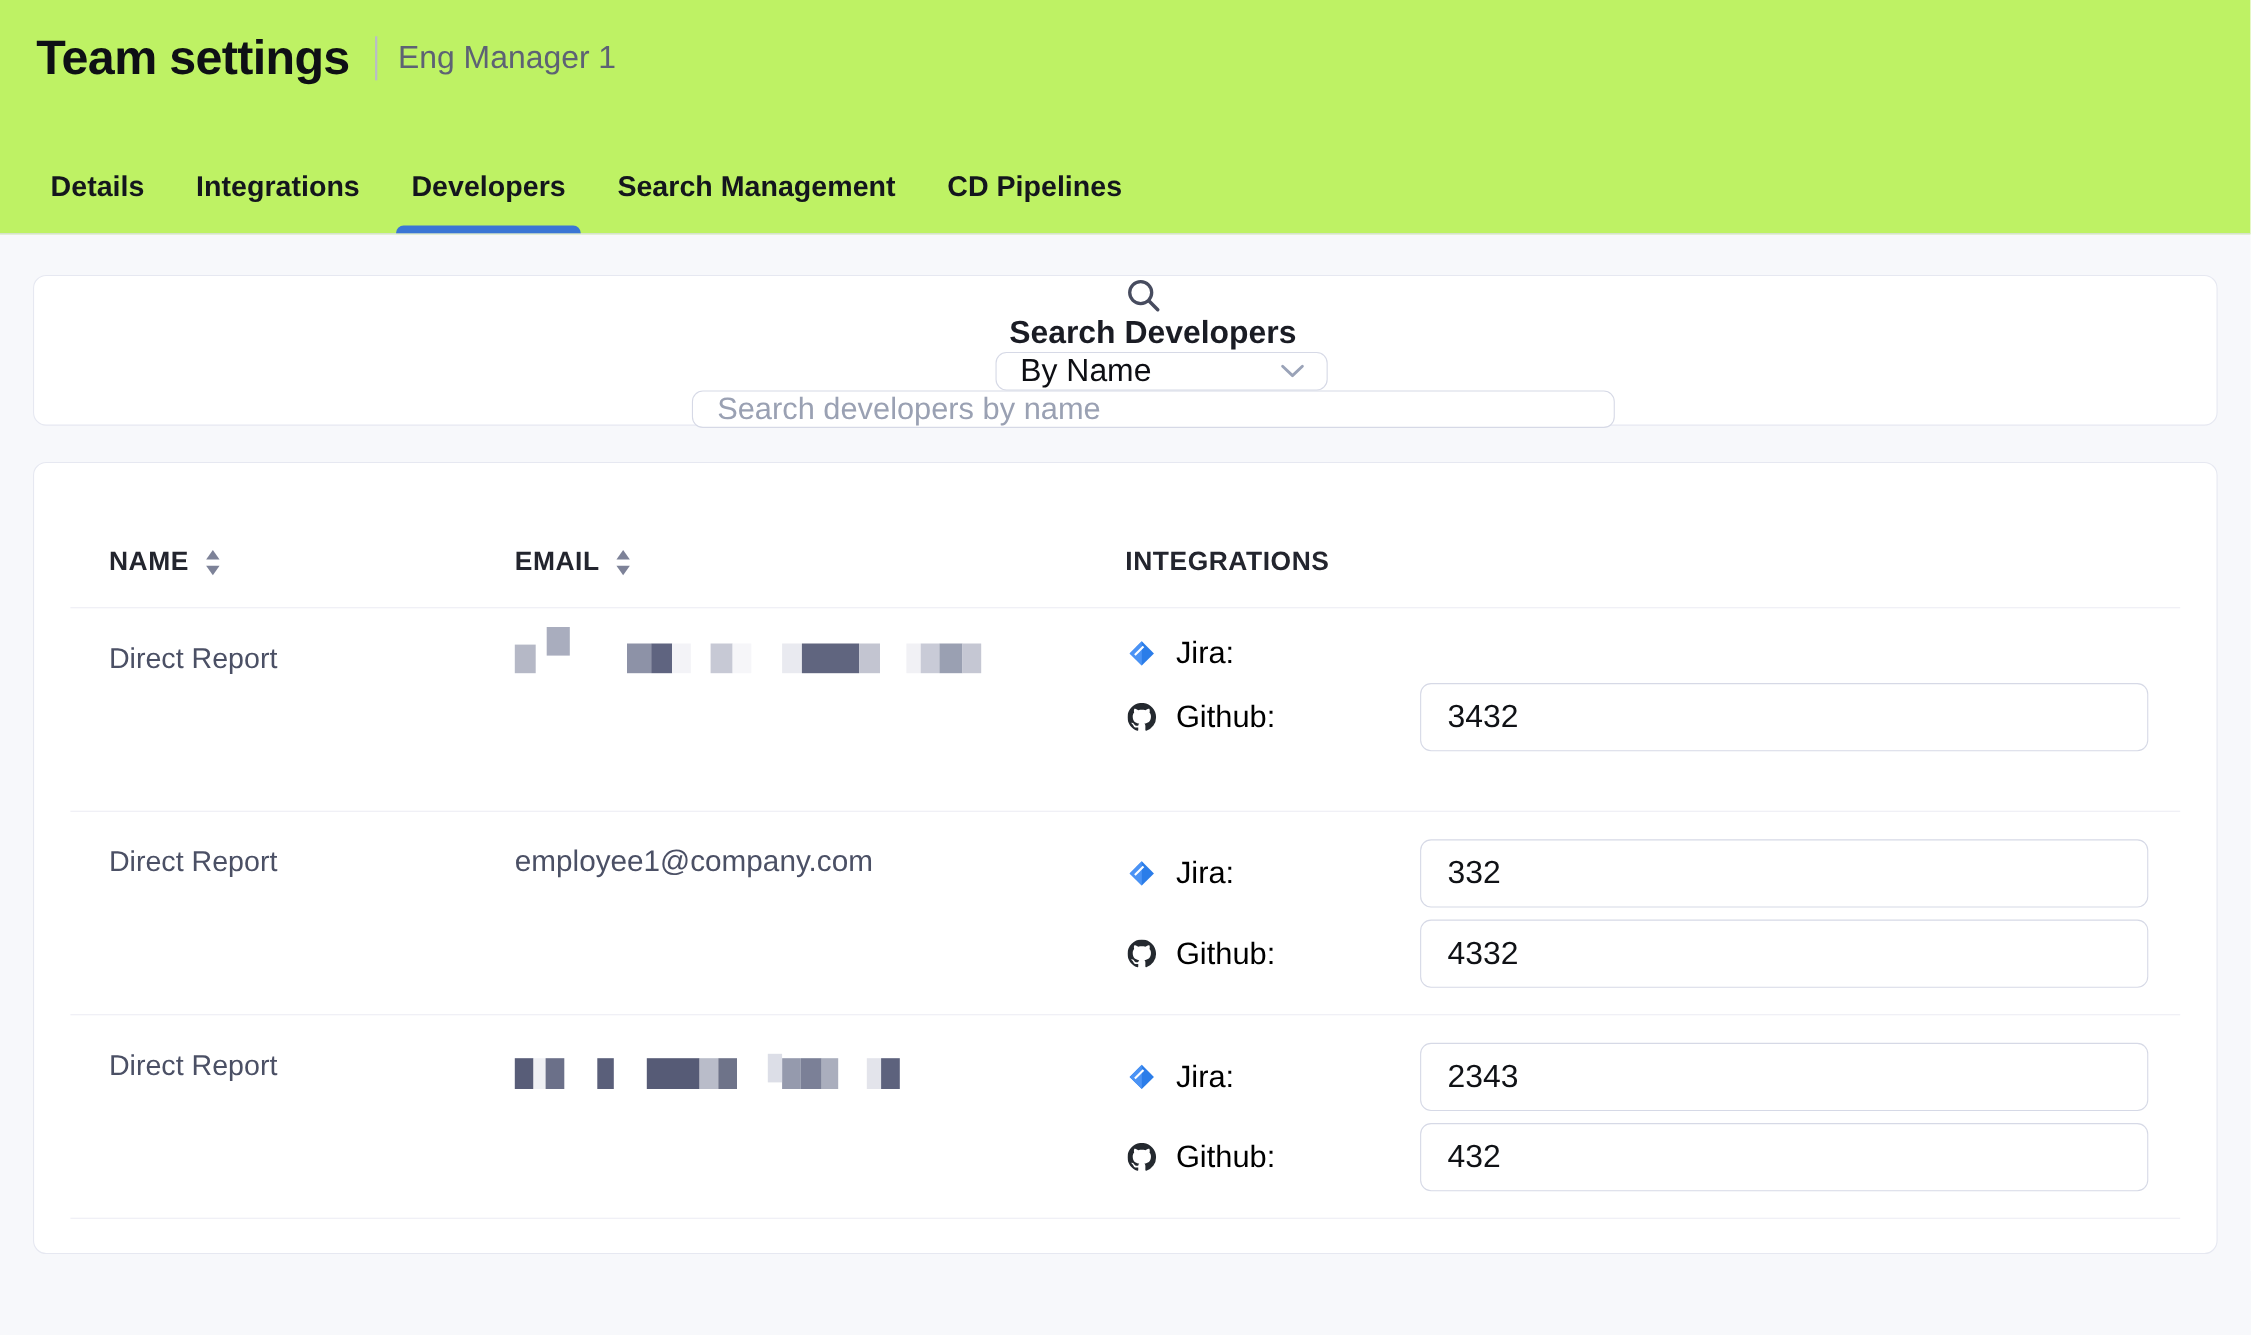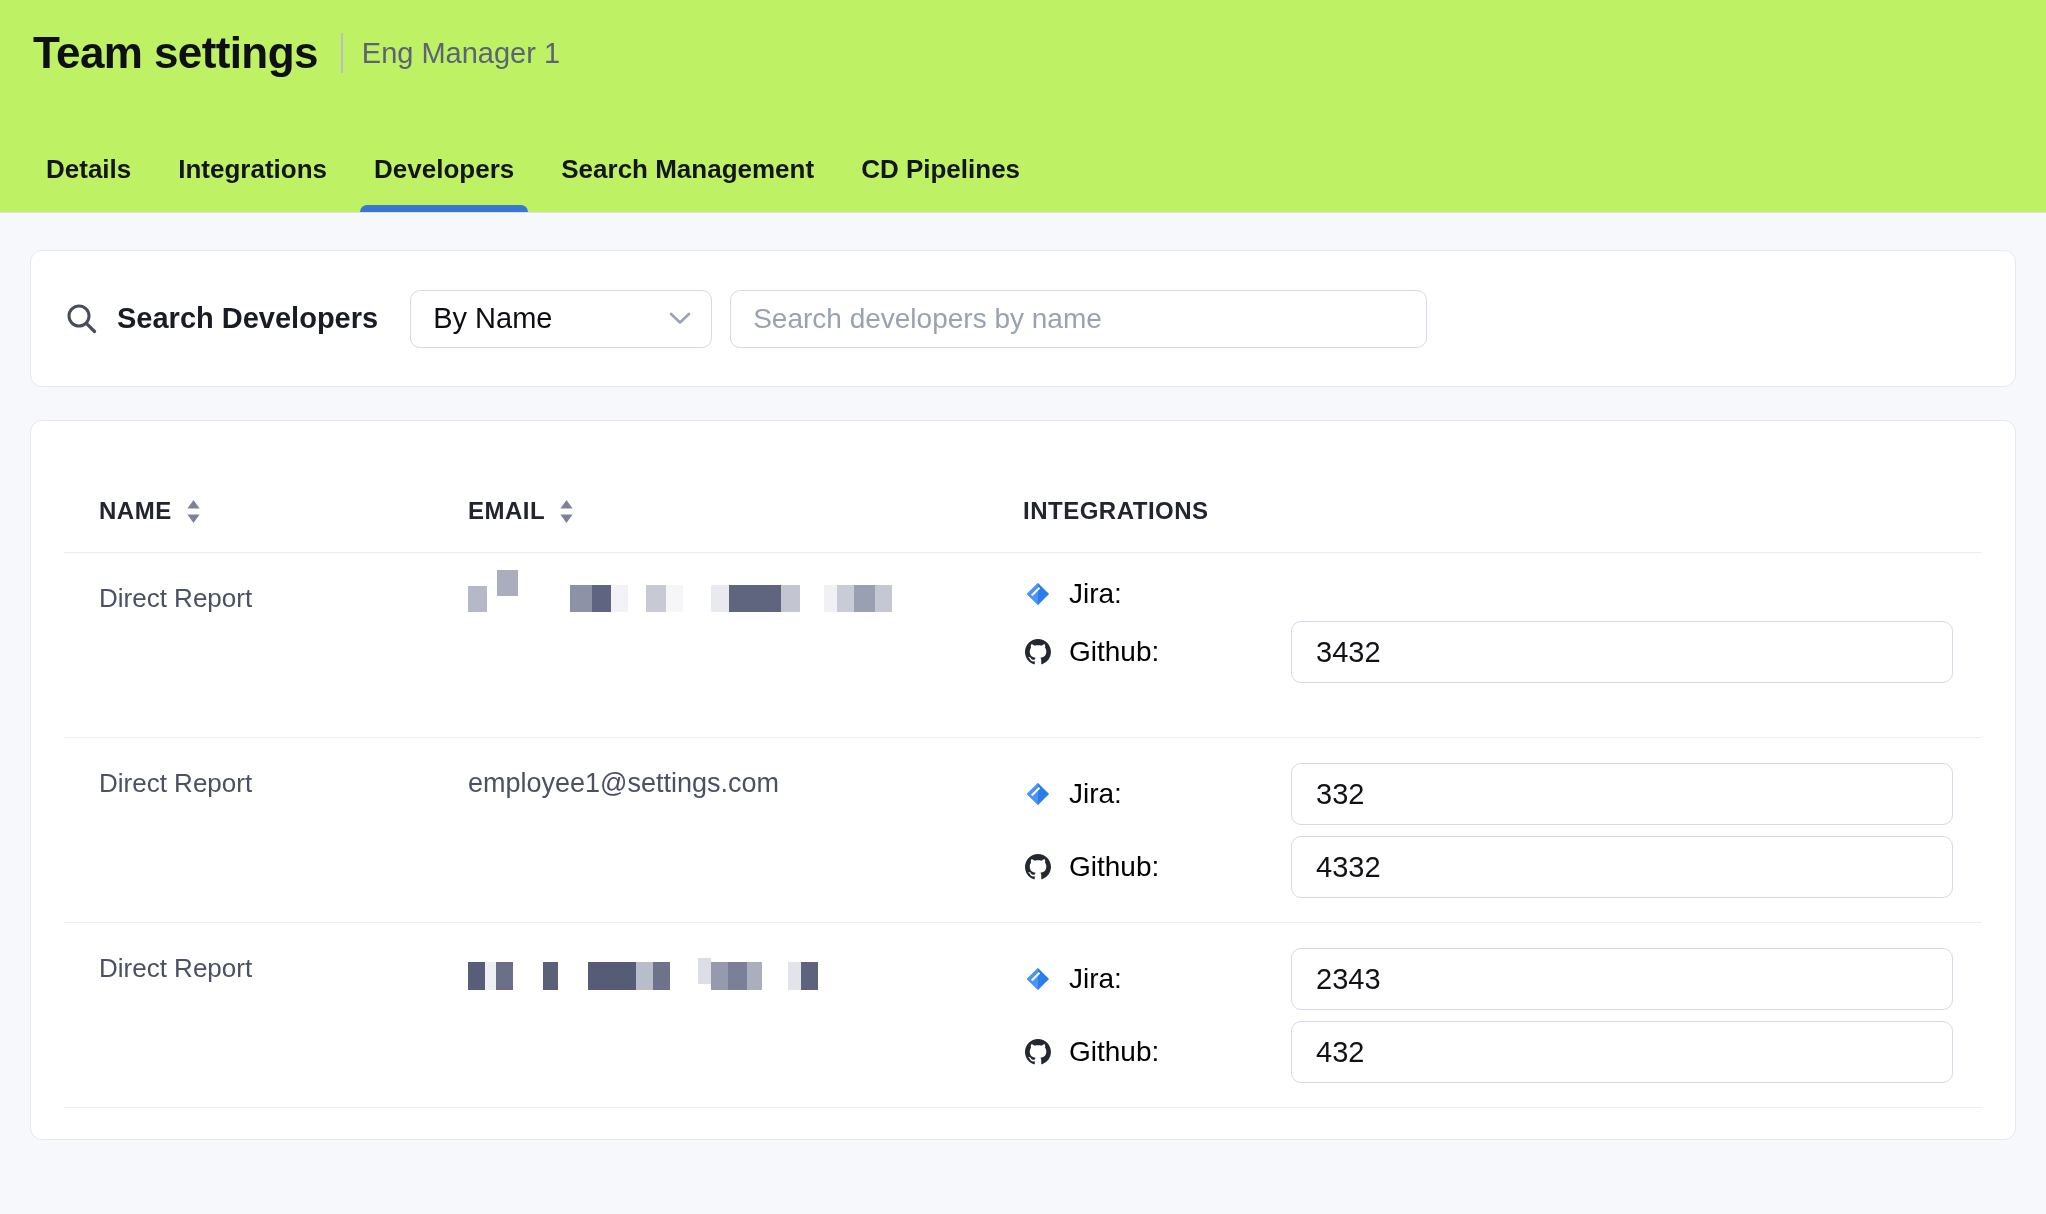--- a/index.html
+++ b/index.html
@@ -40,30 +40,31 @@
   .card {
     background:#fff; border:1px solid #e6e8f1; border-radius:12px;
     margin:0 30px;
   }
 
   
   .search-card {
     margin-top:37px; height:137px;
     display:flex; align-items:center;
     padding-left:33px;
+    flex-direction:column;
   }
   .search-label { font-size:29px; font-weight:700; color:#1a1c24; margin-left:17px; }
   .filter-select {
     margin-left:32px; width:302px; height:58px;
     border:1px solid #d6d9e6; border-radius:10px; background:#fff;
     display:flex; align-items:center; justify-content:space-between;
     padding:0 20px 0 22px; font-size:29px; color:#0d0e13; cursor:pointer;
   }
   .search-input {
-    margin-left:18px; width:697px; height:58px;
+    margin-left:18px; width:839px; height:58px;
     border:1px solid #d6d9e6; border-radius:10px;
     padding:0 22px; font-size:28px; color:#15171e; font-family:inherit;
     outline:none;
   }
   .search-input::placeholder { color:#9aa1b3; }
 
   
   .table-card { margin-top:33px; height:720px; }
   .thead { display:flex; padding:76px 0 27px 68px; }
   .col-name { width:369px; }
@@ -196,21 +197,21 @@
         </span>
         <span class="integ-label">Github:</span>
         <input class="integ-input" type="text" value="3432" style="">
       </div>
     </div>
   </div>
   <div class="sep"></div>
 
   <div class="row">
     <div class="col-name cell-name">Direct Report</div>
-    <div class="col-email cell-email">employee1@settings.com</div>
+    <div class="col-email cell-email">employee1@company.com</div>
     <div class="integ">
       <div class="integ-row">
         <span class="integ-icon">
           <svg width="26" height="26" viewBox="0 0 24 24">
             <path d="M12 1.8 L22.2 12 L12 22.2 L1.8 12 Z" fill="#2b7de9"></path>
             <path d="M12 1.8 L1.8 12 L12 22.2 Z" fill="#4b93f5"></path>
             <path d="M6.2 13.4 L13.4 6.2" stroke="#fff" stroke-width="1.8"></path>
           </svg>
         </span>
         <span class="integ-label">Jira:</span>

